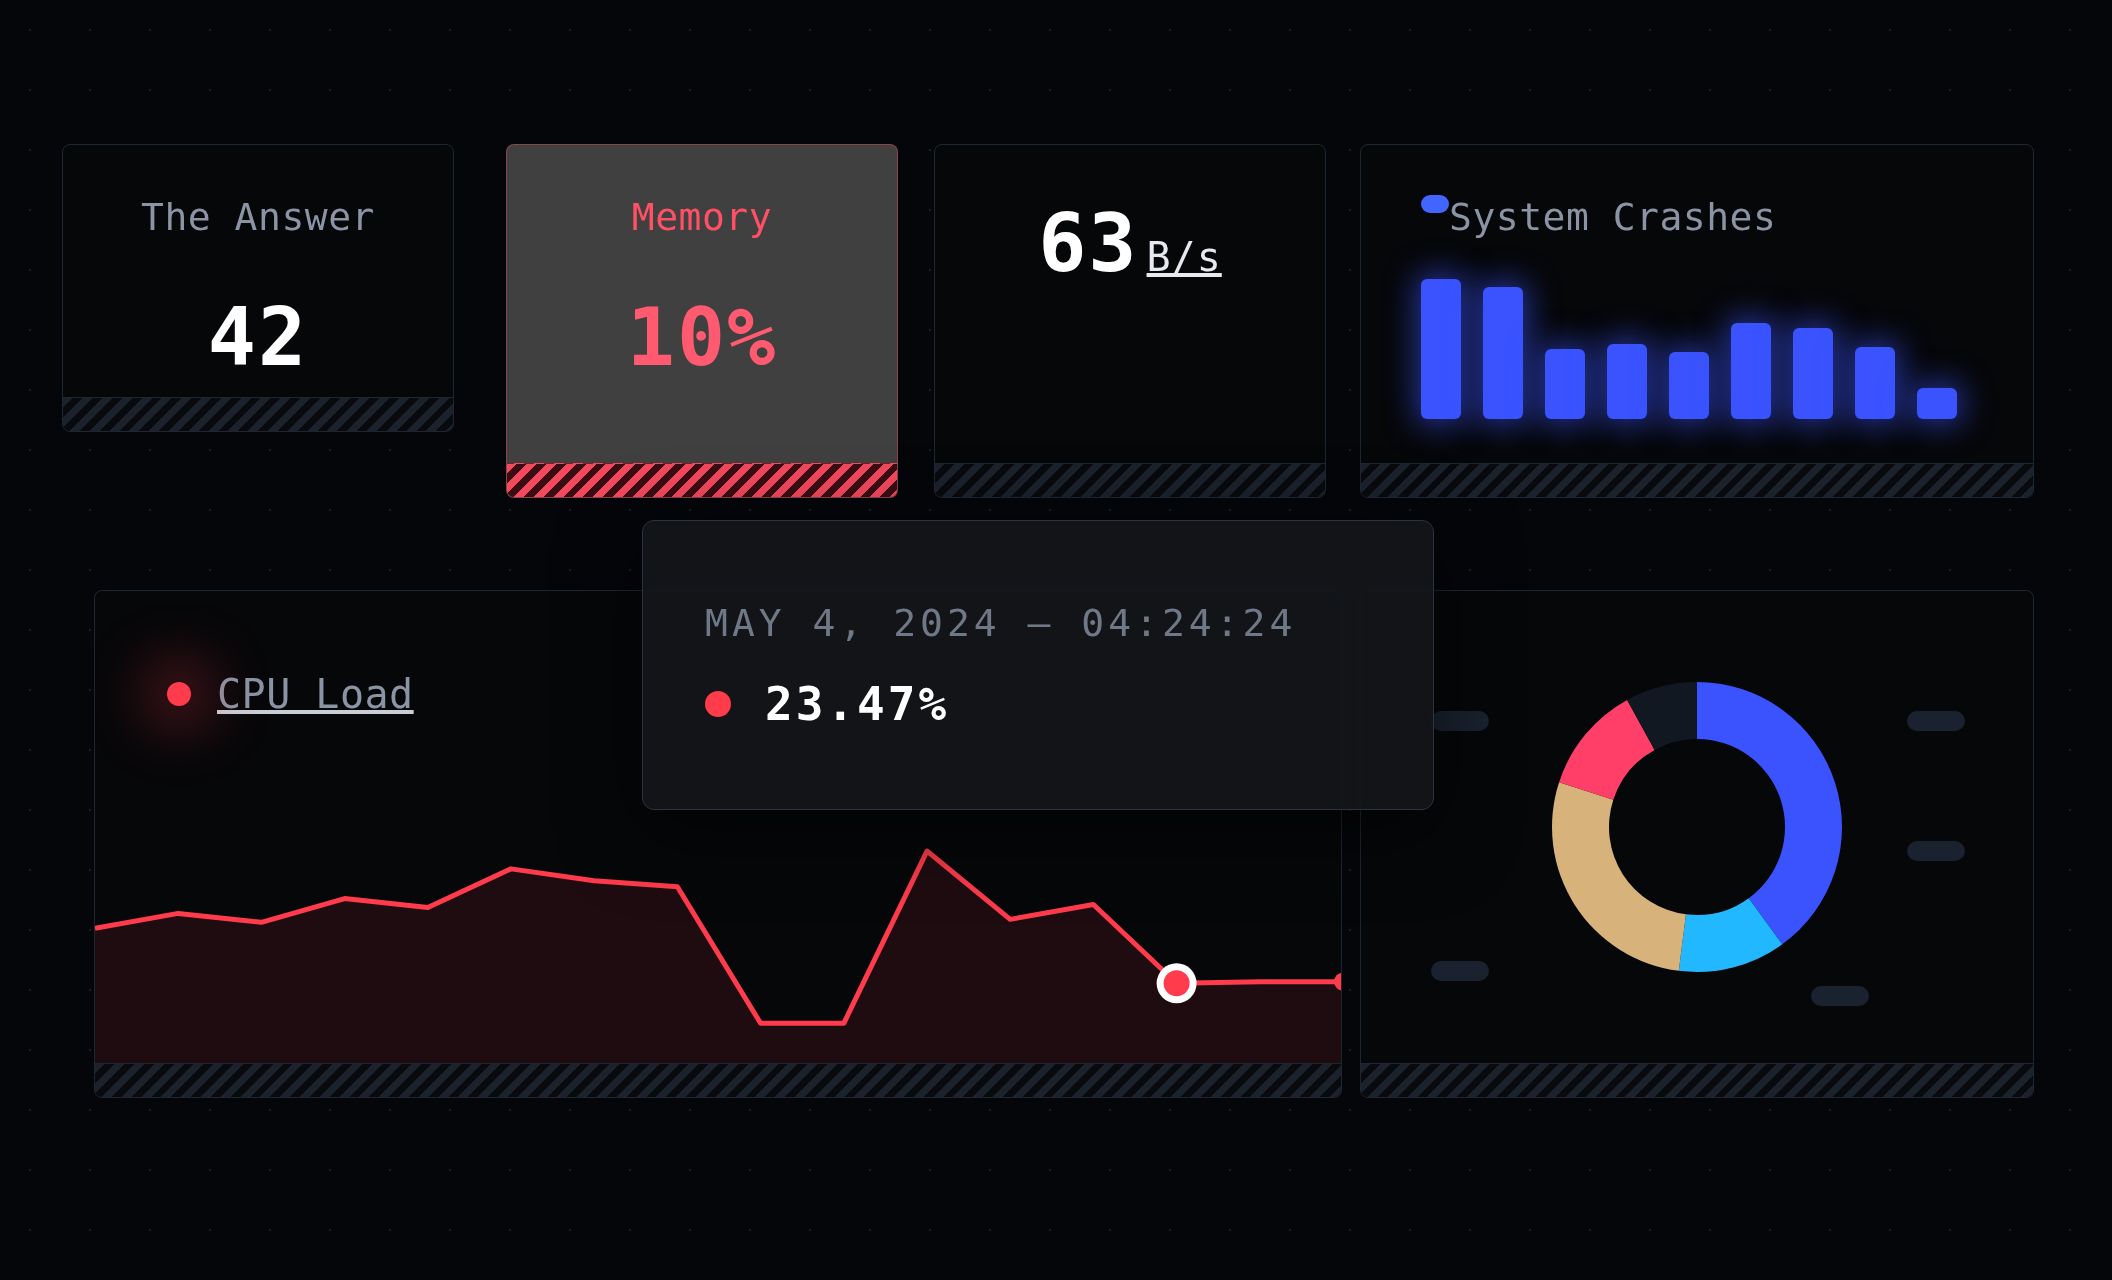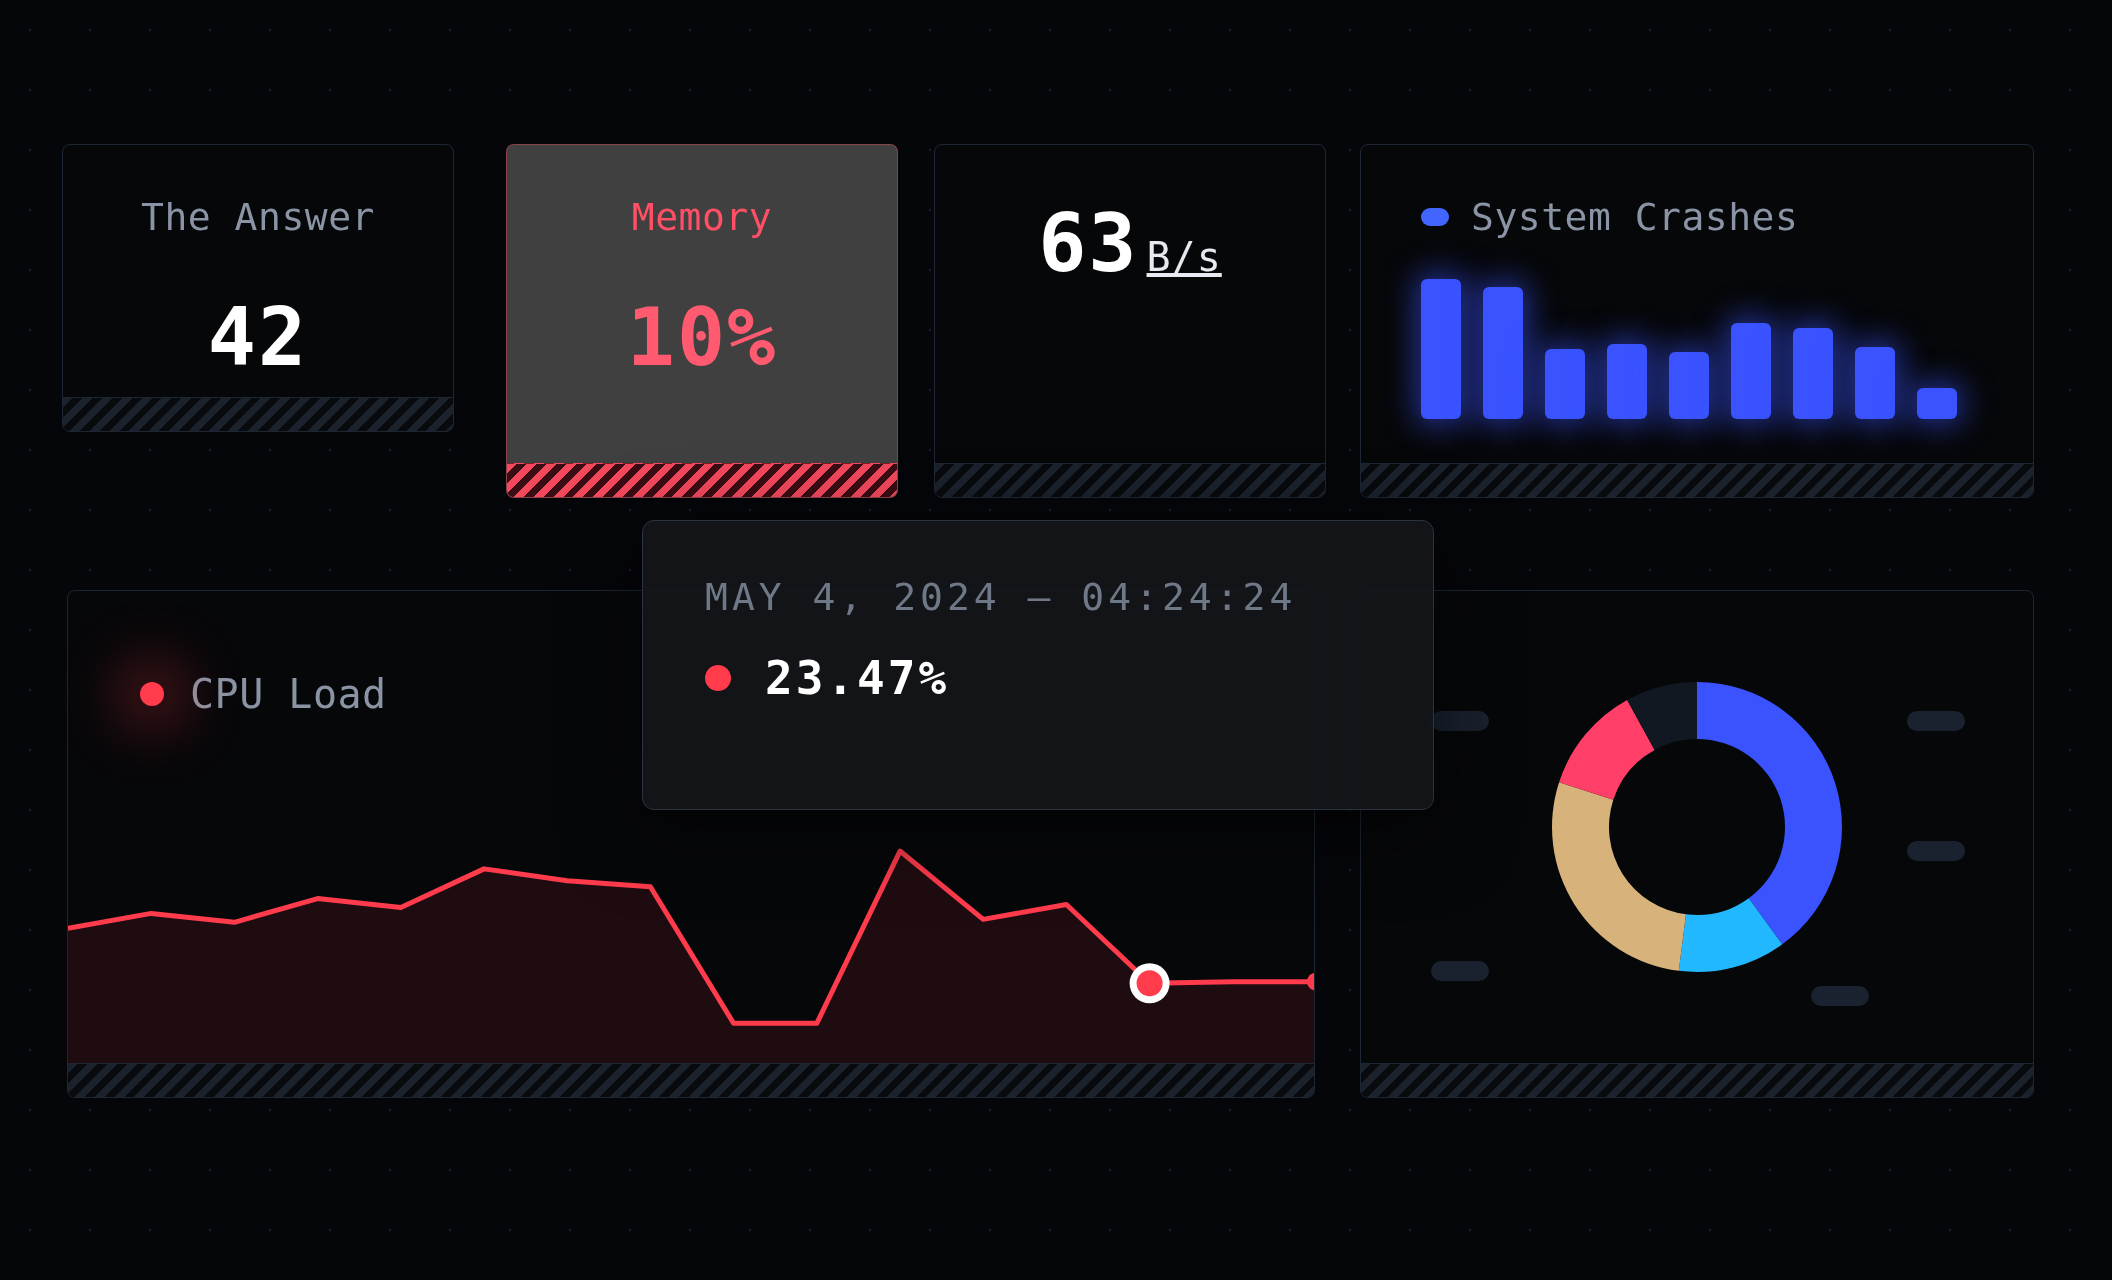--- a/index.html
+++ b/index.html
@@ -76,28 +76,27 @@
     color: #e6e9ef;
     letter-spacing: 1px;
     text-decoration: underline;
   }
 
   
   #card-answer { left: 62px;  top: 144px; width: 392px; height: 288px; }
   #card-memory { left: 506px; top: 144px; width: 392px; height: 354px; }
   #card-diskio { left: 934px; top: 144px; width: 392px; height: 354px; }
   #card-crashes{ left: 1360px;top: 144px; width: 674px; height: 354px; }
-  #card-cpu    { left: 67px;  top: 590px; width: 1248px;height: 508px; }
+  #card-cpu    { left: 94px;  top: 590px; width: 1248px;height: 508px; text-decoration: underline; }
   #card-donut  { left: 1360px;top: 590px; width: 674px; height: 508px; }
 
   
   .crashes-header {
     display: flex;
-    align-items: center;
-    gap: 22px;
+    align-items: flex-start;
     padding: 50px 60px 0 60px;
   }
   .dot {
     width: 28px; height: 18px;
     border-radius: 9px;
   }
   .dot.blue { background: #4265ff; }
   .crashes-title { font-size: 38px; color: #8a94a4; letter-spacing: .5px; }
   .crashes-bars {
     display: flex;
@@ -138,21 +137,21 @@
   .tooltip {
     position: absolute;
     left: 642px;
     top: 520px;
     width: 792px;
     height: 290px;
     background: #15181ccc;
     border: 1px solid #2b3340;
     border-radius: 12px;
     backdrop-filter: blur(2px);
-    padding: 54px 62px;
+    padding: 80px 62px;
     z-index: 50;
     box-shadow: 0 20px 80px rgba(0,0,0,.6);
   }
   .tooltip-date {
     font-size: 38px;
     color: #6f7886;
     letter-spacing: 4px;
   }
   .tooltip-row {
     display: flex;

